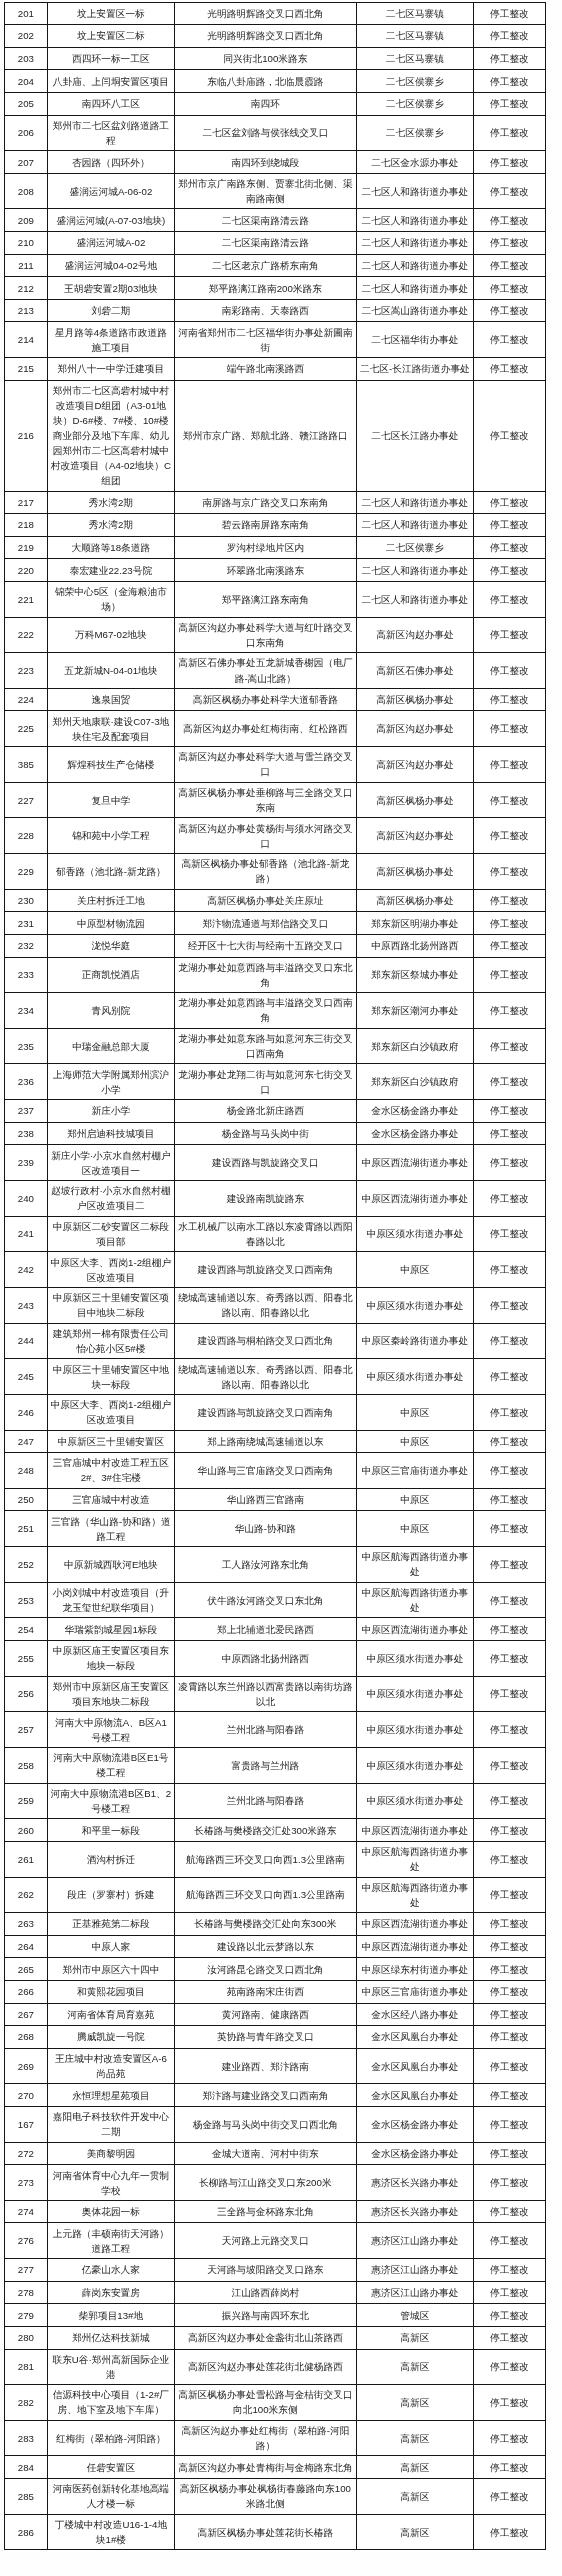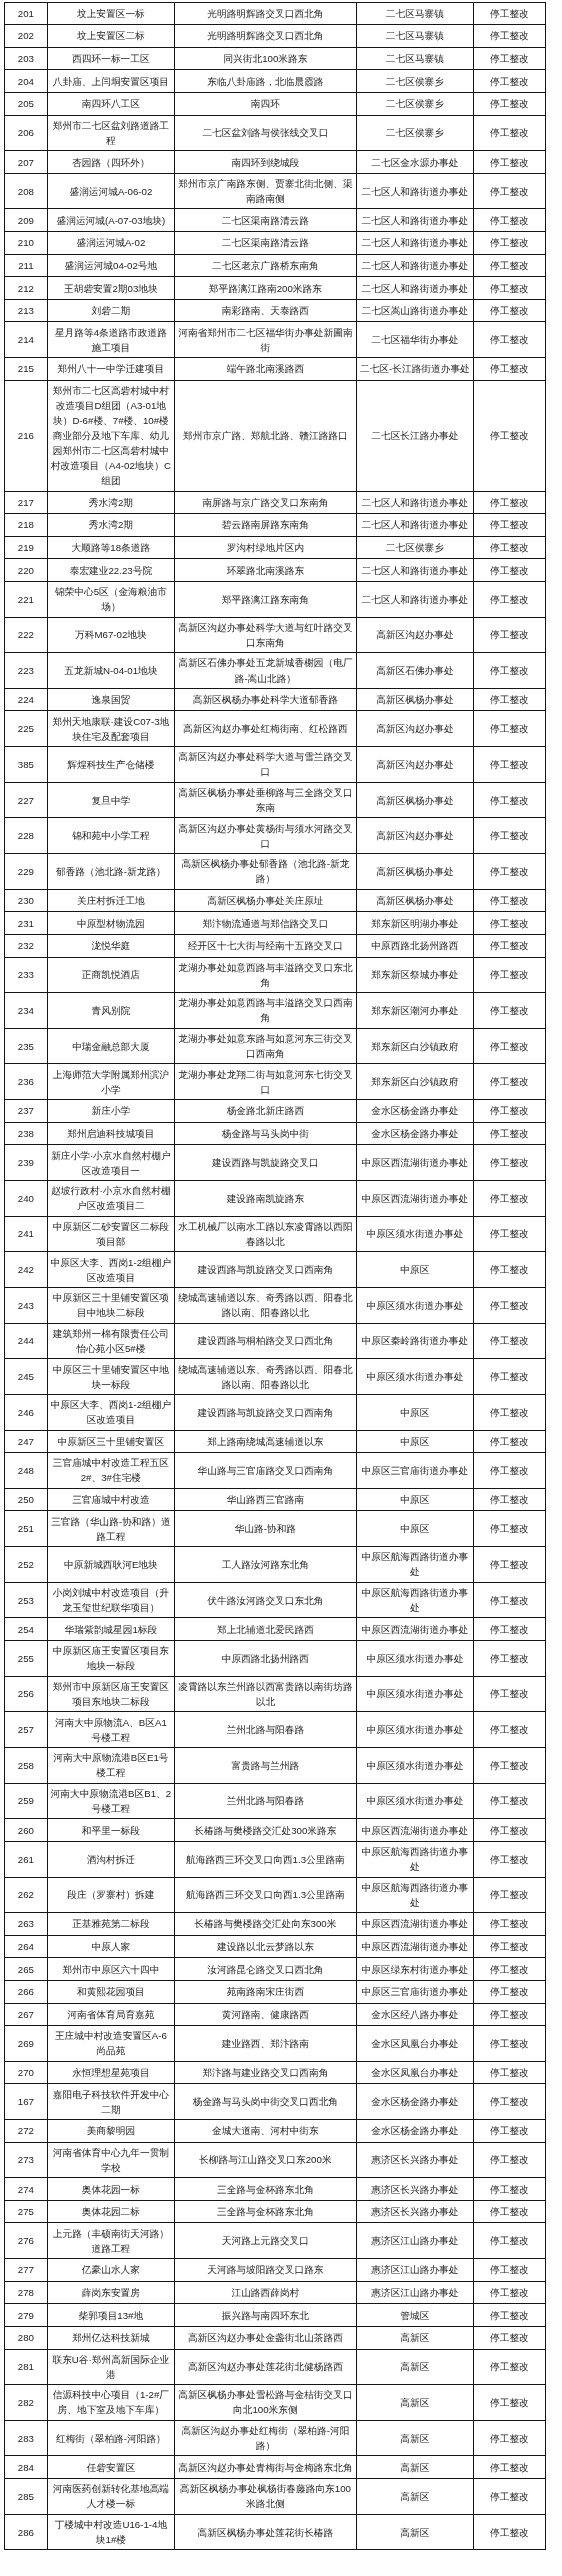--- a/index.html
+++ b/index.html
@@ -508,20 +508,27 @@
           <td>停工整改</td>
         </tr>
         <tr>
           <td>267</td>
           <td>河南省体育局育嘉苑</td>
           <td>黄河路南、健康路西</td>
           <td>金水区经八路办事处</td>
           <td>停工整改</td>
         </tr>
         <tr>
+          <td>268</td>
+          <td>腾威凯旋一号院</td>
+          <td>英协路与青年路交叉口</td>
+          <td>金水区凤凰台办事处</td>
+          <td>停工整改</td>
+        </tr>
+        <tr>
           <td>269</td>
           <td>王庄城中村改造安置区A-6尚品苑</td>
           <td>建业路西、郑汴路南</td>
           <td>金水区凤凰台办事处</td>
           <td>停工整改</td>
         </tr>
         <tr>
           <td>270</td>
           <td>永恒理想星苑项目</td>
           <td>郑汴路与建业路交叉口西南角</td>
@@ -545,27 +552,20 @@
         <tr>
           <td>273</td>
           <td>河南省体育中心九年一贯制学校</td>
           <td>长柳路与江山路交叉口东200米</td>
           <td>惠济区长兴路办事处</td>
           <td>停工整改</td>
         </tr>
         <tr>
           <td>274</td>
           <td>奥体花园一标</td>
-          <td>三全路与金杯路东北角</td>
-          <td>惠济区长兴路办事处</td>
-          <td>停工整改</td>
-        </tr>
-        <tr>
-          <td>275</td>
-          <td>奥体花园二标</td>
           <td>三全路与金杯路东北角</td>
           <td>惠济区长兴路办事处</td>
           <td>停工整改</td>
         </tr>
         <tr>
           <td>276</td>
           <td>上元路（丰硕南街天河路）道路工程</td>
           <td>天河路上元路交叉口</td>
           <td>惠济区江山路办事处</td>
           <td>停工整改</td>

